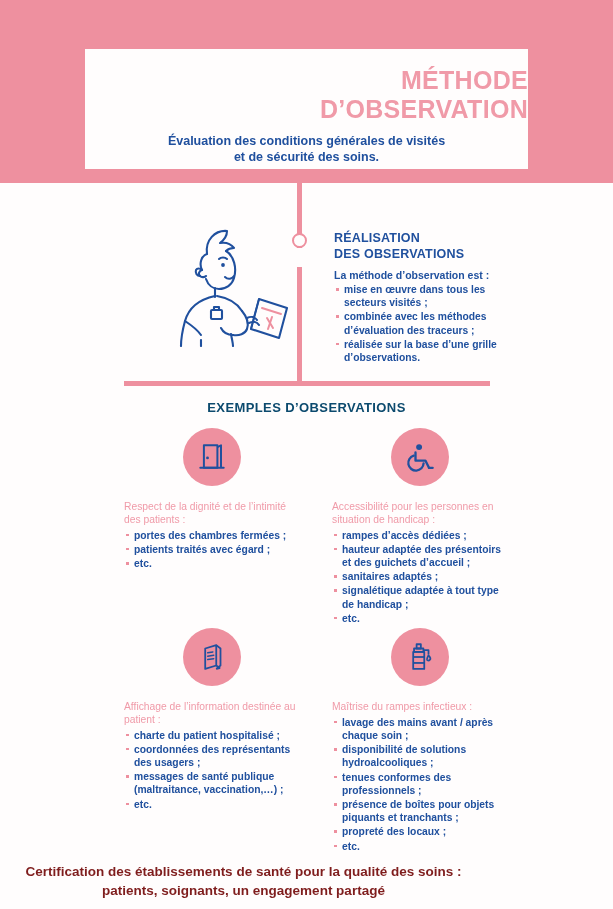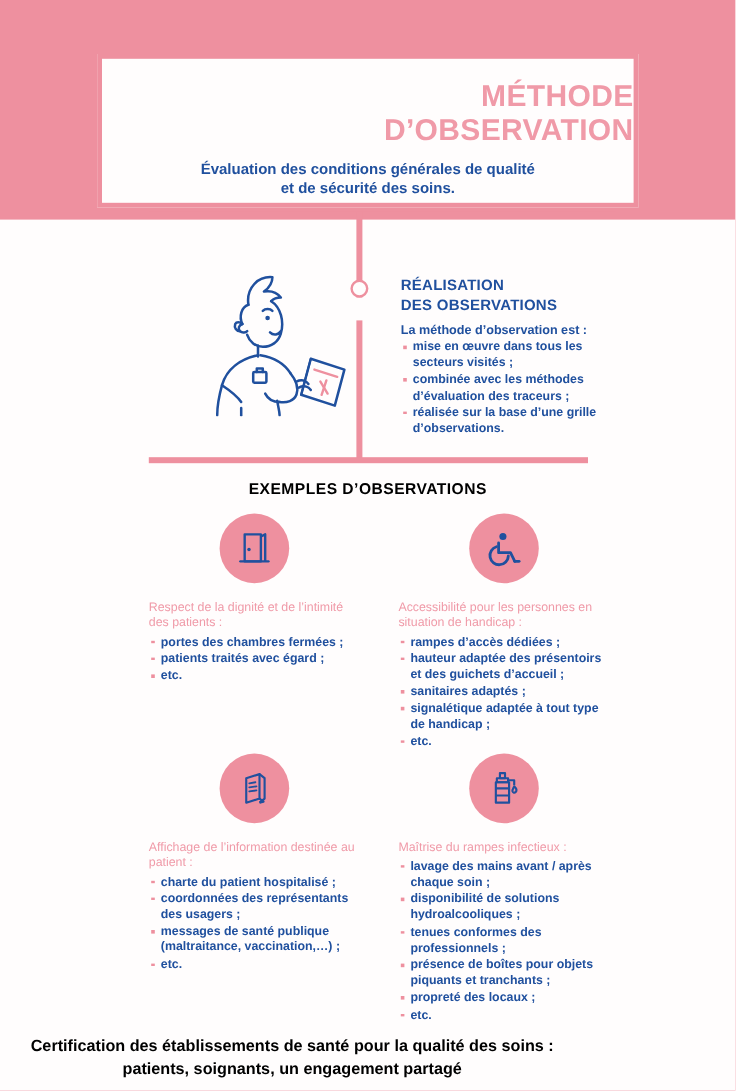--- a/index.html
+++ b/index.html
@@ -132,21 +132,21 @@
     background: #ee909f;
   }
 
   
   .exemples-title {
     position: absolute;
     left: 0;
     top: 400px;
     width: 613px;
     text-align: center;
-    color: #000000;
+    color: #0c4a6e;
     font-weight: bold;
     font-size: 13px;
     letter-spacing: 0.4px;
   }
 
   
   .ex {
     position: absolute;
     width: 175px;
   }
@@ -170,40 +170,40 @@
     margin-top: 2px;
   }
 
   
   .footer {
     position: absolute;
     left: 0;
     top: 862px;
     width: 487px;
     text-align: center;
-    color: #000000;
+    color: #7f1d1d;
     font-size: 13.5px;
     line-height: 19px;
     font-weight: bold;
   }
 </style>
 </head>
 <body>
 
 <div id="page">
 
   <div class="white-panel"></div>
 
   <div class="header-card">
     <div class="header-title">
       <div>MÉTHODE</div>
       <div>D’OBSERVATION</div>
     </div>
     <div class="header-sub">
-      <div>Évaluation des conditions générales de qualité</div>
+      <div>Évaluation des conditions générales de visités</div>
       <div>et de sécurité des soins.</div>
     </div>
   </div>
 
   <div class="hline" style="left:124px; top:176px; width:173px;"></div>
   <div class="hline" style="left:297px; top:176px; width:216px;"></div>
   <div class="vline" style="left:297px; top:176px; height:72px;"></div>
   <div class="node-circle" style="left:292px; top:233px;"></div>
   <div class="vline" style="left:297px; top:267px; height:115px;"></div>
   <div class="hline" style="left:124px; top:381px; width:366px;"></div>

